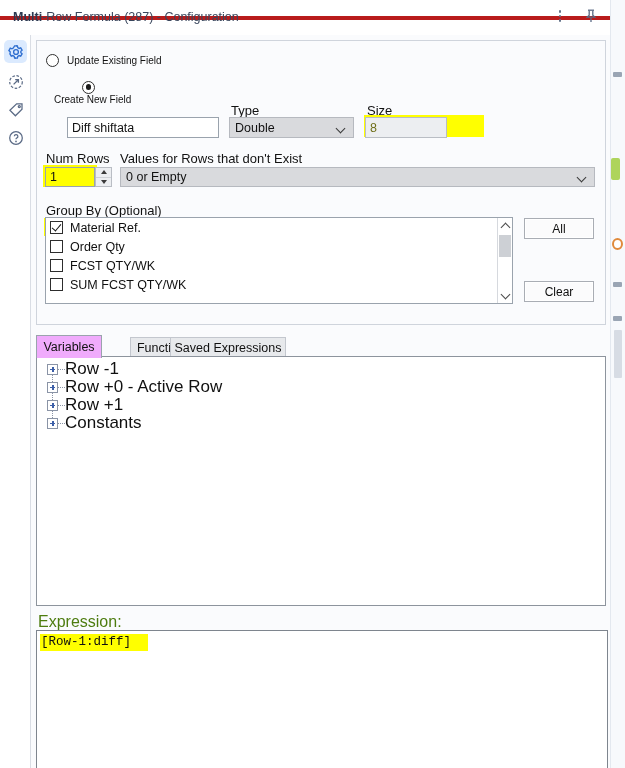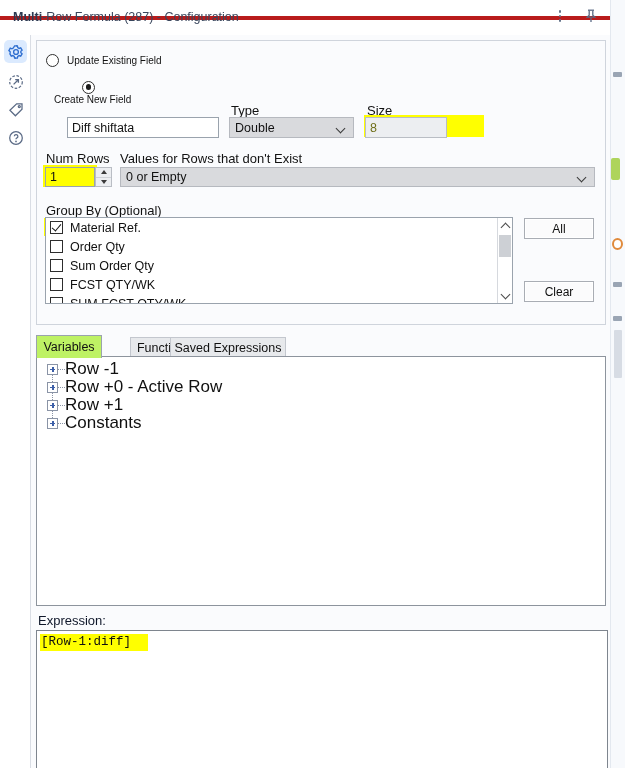--- a/index.html
+++ b/index.html
@@ -352,21 +352,21 @@
     border-bottom: none;
     font-size: 12.5px;
     color: #111111;
     display: flex; align-items: center; justify-content: center;
     padding: 0 8px;
     cursor: pointer;
     white-space: nowrap;
   }
   .tab.active {
     top: 0; height: 23px;
-    background: #bef264;
+    background: #f0abfc;
     border-color: #9aa3ad;
     z-index: 2;
   }
 
   
   .treebox {
     position: absolute;
     left: 5px; top: 321px;
     width: 570px; height: 250px;
     background: #ffffff;
@@ -409,22 +409,22 @@
     position: absolute;
     left: 15px; top: 0;
     width: 1px;
     border-left: 1px dotted #8a94a6;
   }
 
   
   .expr-label {
     position: absolute;
     left: 7px; top: 578px;
-    font-size: 13px;
-    color: #0f172a;
+    font-size: 16px;
+    color: #4d7c0f;
   }
   .expr-area {
     position: absolute;
     left: 5px; top: 595px;
     width: 572px; height: 173px;
     background: #ffffff;
     border: 1px solid #7e858e;
     border-bottom: none;
     overflow: hidden;
   }
@@ -562,24 +562,20 @@
       <div class="hl" style="left:7px; top:177px; width:140px; height:18px;"></div>
 
       <div class="listbox" style="left:8px; top:176px; width:468px; height:87px;">
         <div class="lrow">
           <span class="cbox on"></span>
           <span class="lrow-label">Material Ref.</span>
         </div>
         <div class="lrow">
           <span class="cbox"></span>
           <span class="lrow-label">Order Qty</span>
-        </div>
-        <div class="lrow">
-          <span class="cbox"></span>
-          <span class="lrow-label">Sum Order Qty</span>
         </div>
         <div class="lrow">
           <span class="cbox"></span>
           <span class="lrow-label">FCST QTY/WK</span>
         </div>
         <div class="lrow">
           <span class="cbox"></span>
           <span class="lrow-label">SUM FCST QTY/WK</span>
         </div>
         <div class="vscroll" style="right:0; top:0; width:15px; height:85px;">

